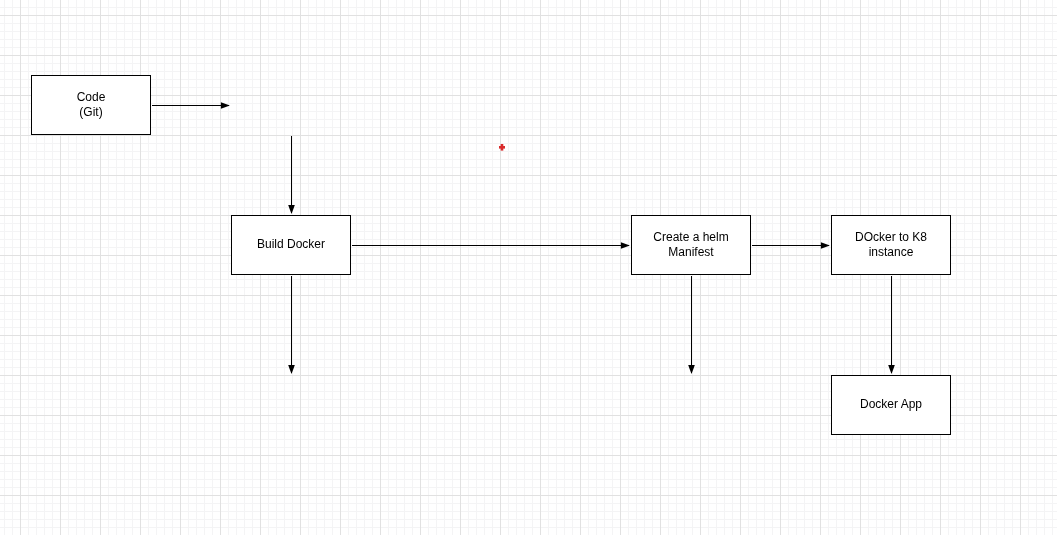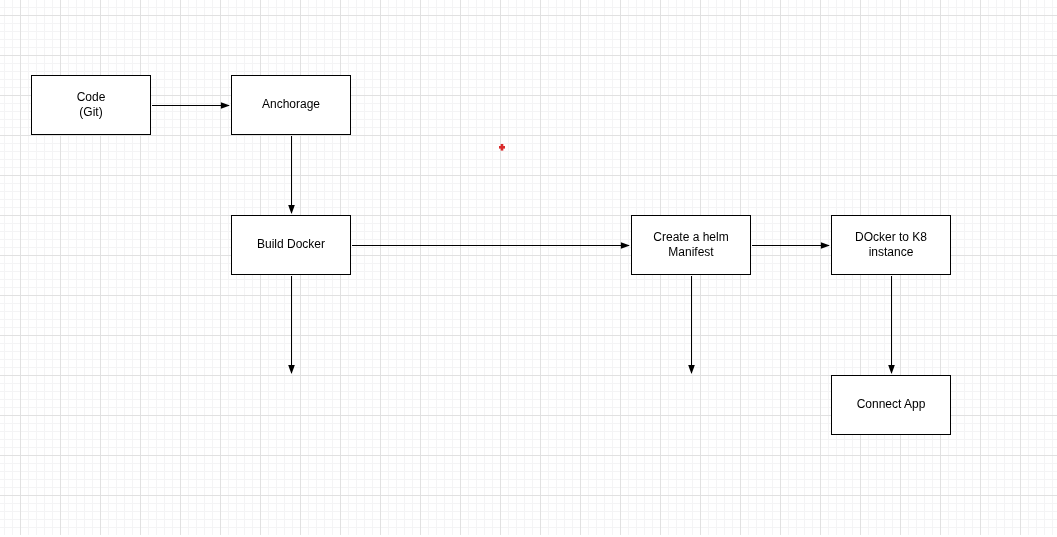--- a/index.html
+++ b/index.html
@@ -76,37 +76,34 @@
       <rect x="499" y="146" width="6" height="2.6"></rect>
       <rect x="500.7" y="144" width="2.6" height="6.6"></rect>
     </g>
   </svg>
 
   <div class="node" style="left:31px; top:75px">
     <span class="node-label">Code
 (Git)</span>
   </div>
 
-  <div class="node" style="left:231px; top:75px">
-    <span class="node-label">Anchorage</span>
-  </div>
 
   <div class="node" style="left:631px; top:215px">
     <span class="node-label">Create a helm
 Manifest</span>
   </div>
 
   <div class="node" style="left:231px; top:215px">
     <span class="node-label">Build Docker</span>
   </div>
 
   <div class="node" style="left:831px; top:215px">
     <span class="node-label">DOcker to K8
 instance</span>
   </div>
 
 
 
   <div class="node" style="left:831px; top:375px">
-    <span class="node-label">Connect App</span>
+    <span class="node-label">Docker App</span>
   </div>
 
 </div>
 
 </body></html>

